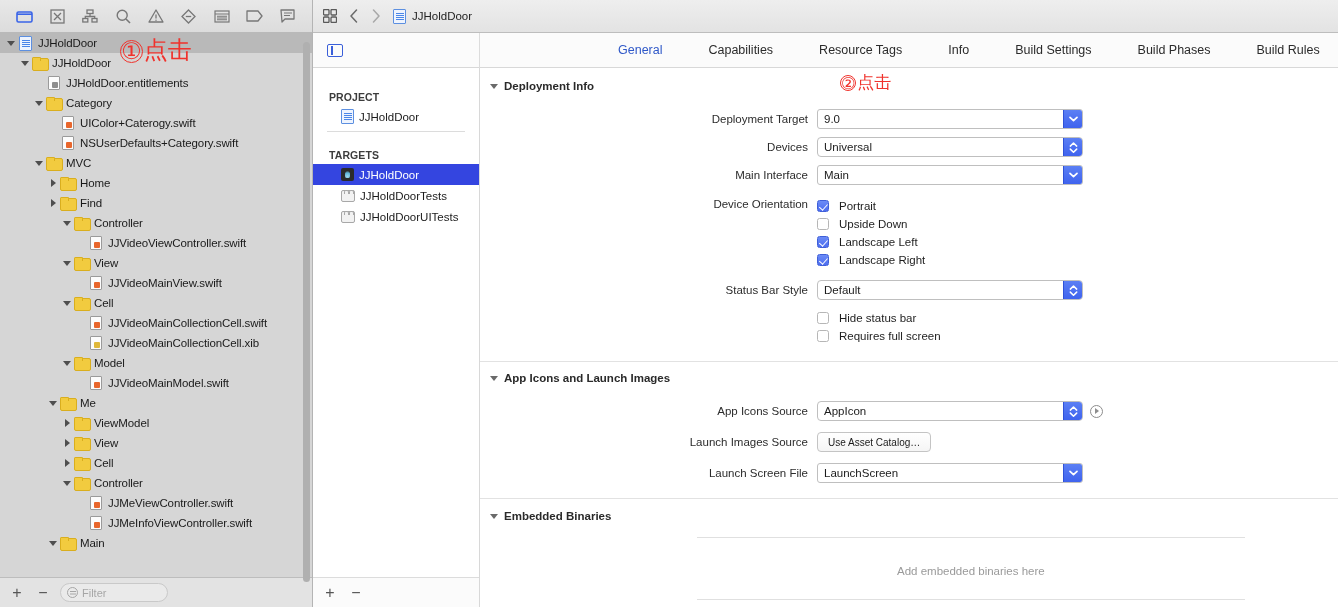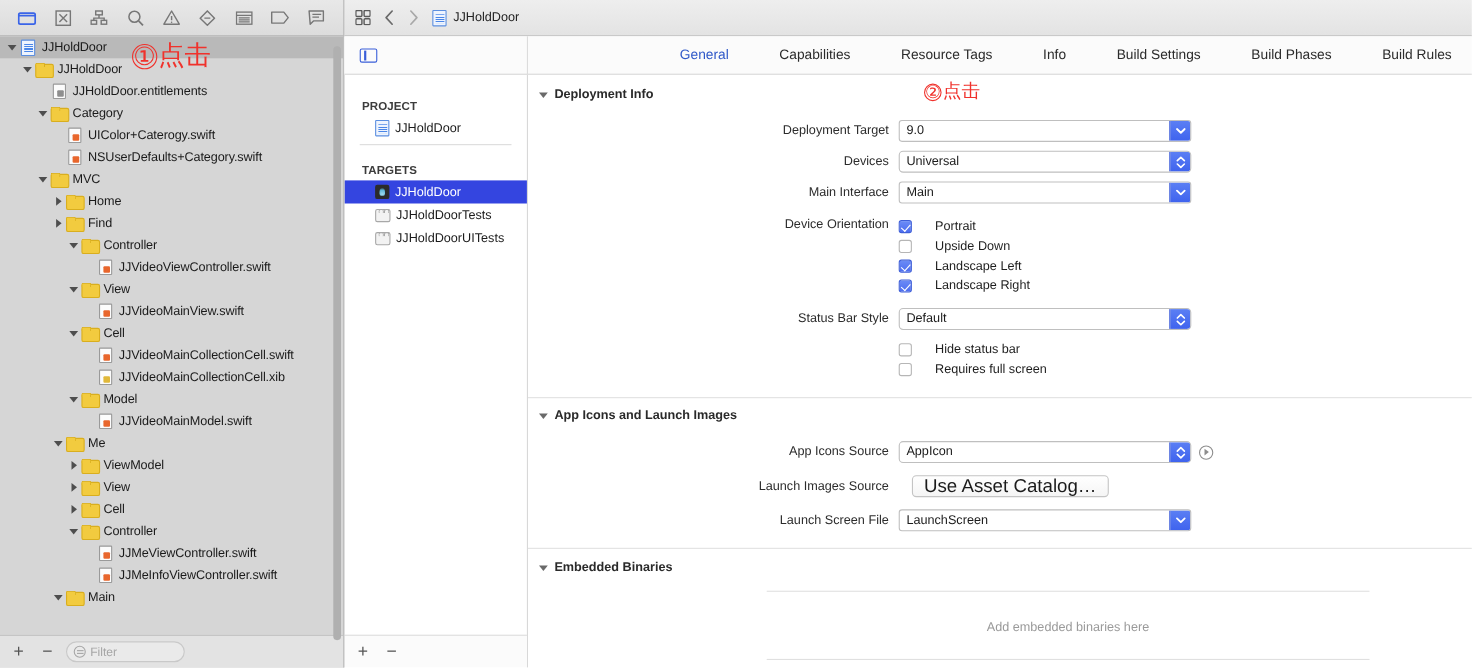--- a/index.html
+++ b/index.html
@@ -257,26 +257,26 @@
     display:flex; align-items:center; justify-content:center;
     border-left:1px solid #2f52d8;
   }
   .popup .btn svg { display:block; }
 
   
   .pushbtn {
     height: 20px;
     border: 1px solid #c4c4c4; border-radius: 4px;
     background: linear-gradient(to bottom,#ffffff,#f5f5f5);
-    font-size: 17px; color: #1b1b1b;
-    display:flex; align-items:center; padding: 0 10px; margin-left: 12px;
-  }
-
-  
-  .cbrow { display:flex; align-items:center; gap:21px; height: 17px; margin-bottom: 1px; }
+    font-size: 10px; color: #1b1b1b;
+    display:flex; align-items:center; padding: 0 10px;
+  }
+
+  
+  .cbrow { display:flex; align-items:center; gap:10px; height: 17px; margin-bottom: 1px; }
   .cb {
     width: 12px; height: 12px; border-radius: 2.5px;
     border: 1px solid #b6b6b6; background: #fff;
     position: relative; flex: 0 0 12px;
   }
   .cb.on { background: linear-gradient(to bottom,#6b8bf6,#4c6df0); border-color:#3f5fd8; }
   .cb.on::after {
     content:''; position:absolute; left:3.2px; top:1px; width:3.5px; height:7px;
     border: solid #fff; border-width: 0 1.6px 1.6px 0; transform: rotate(42deg);
   }

